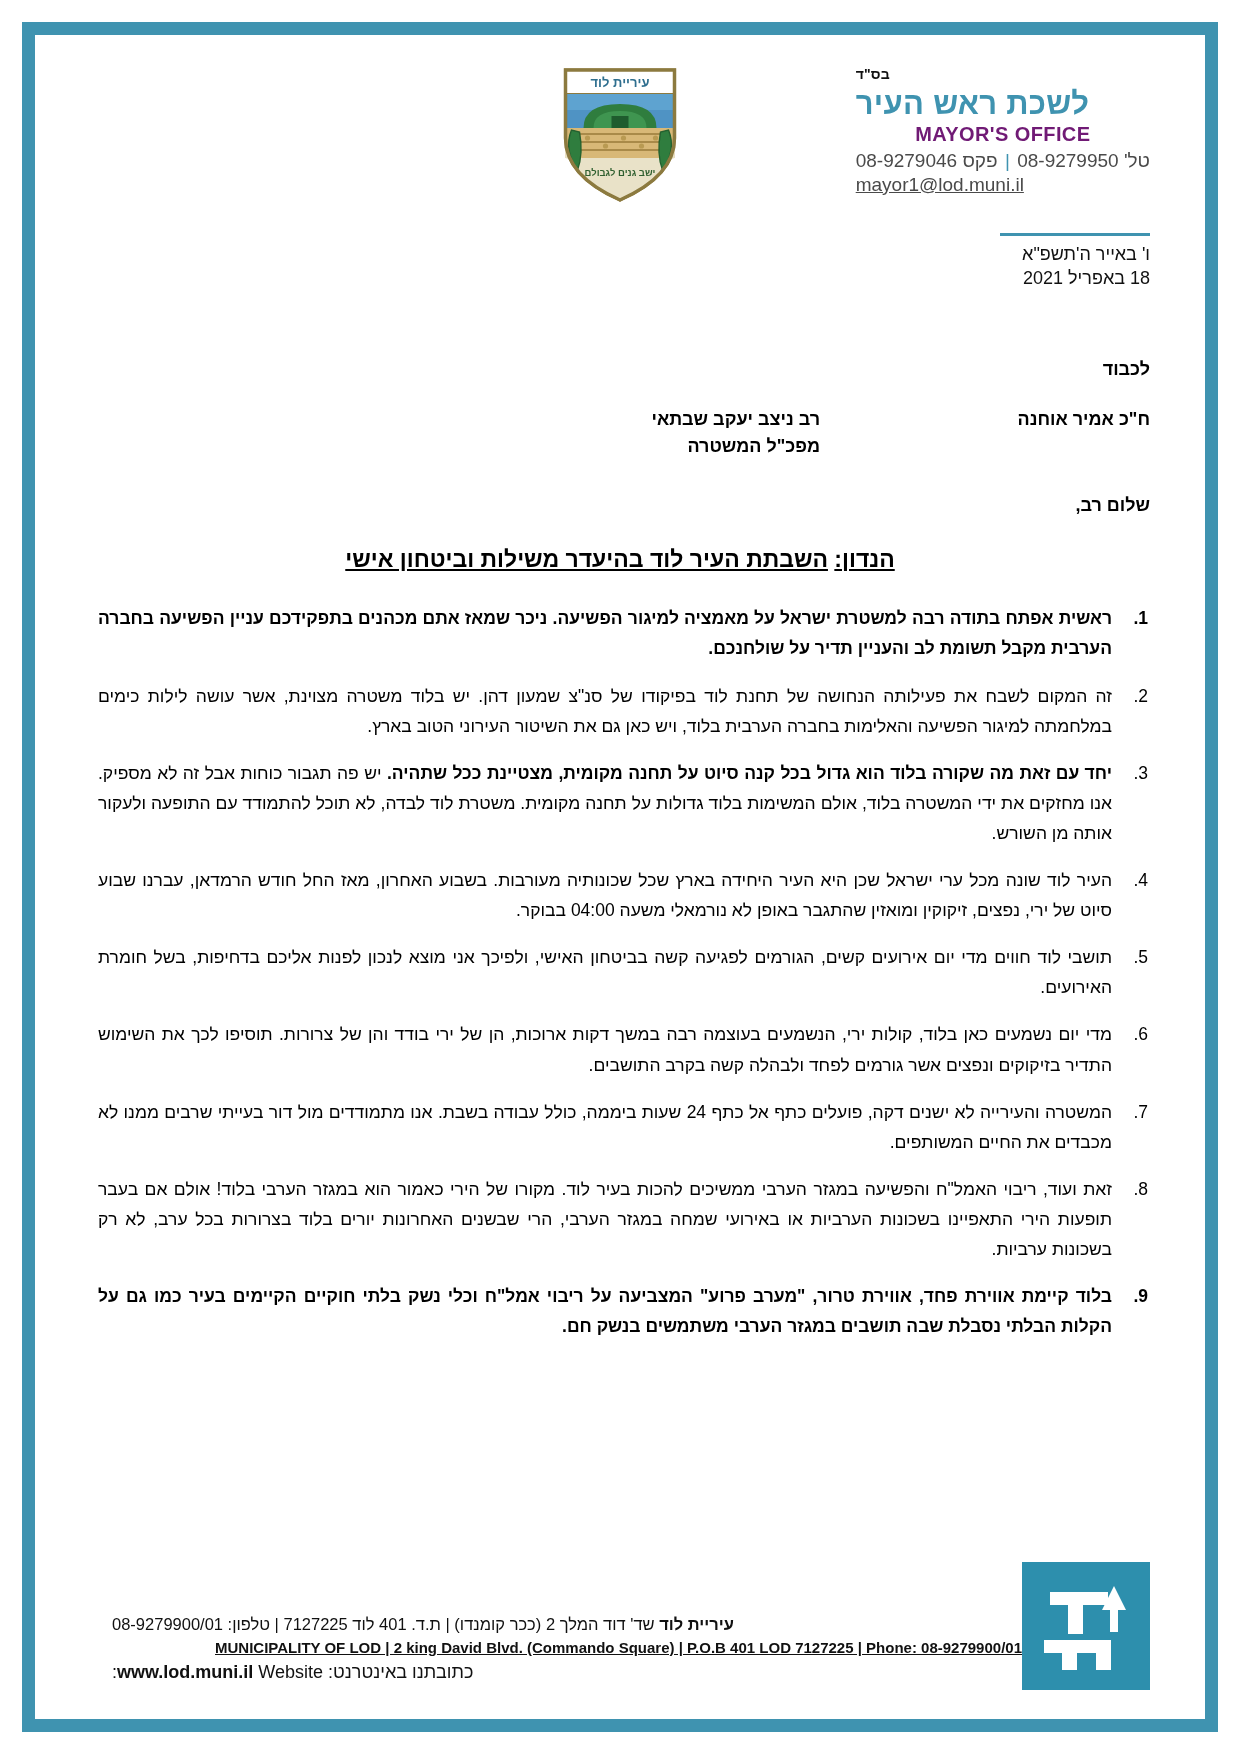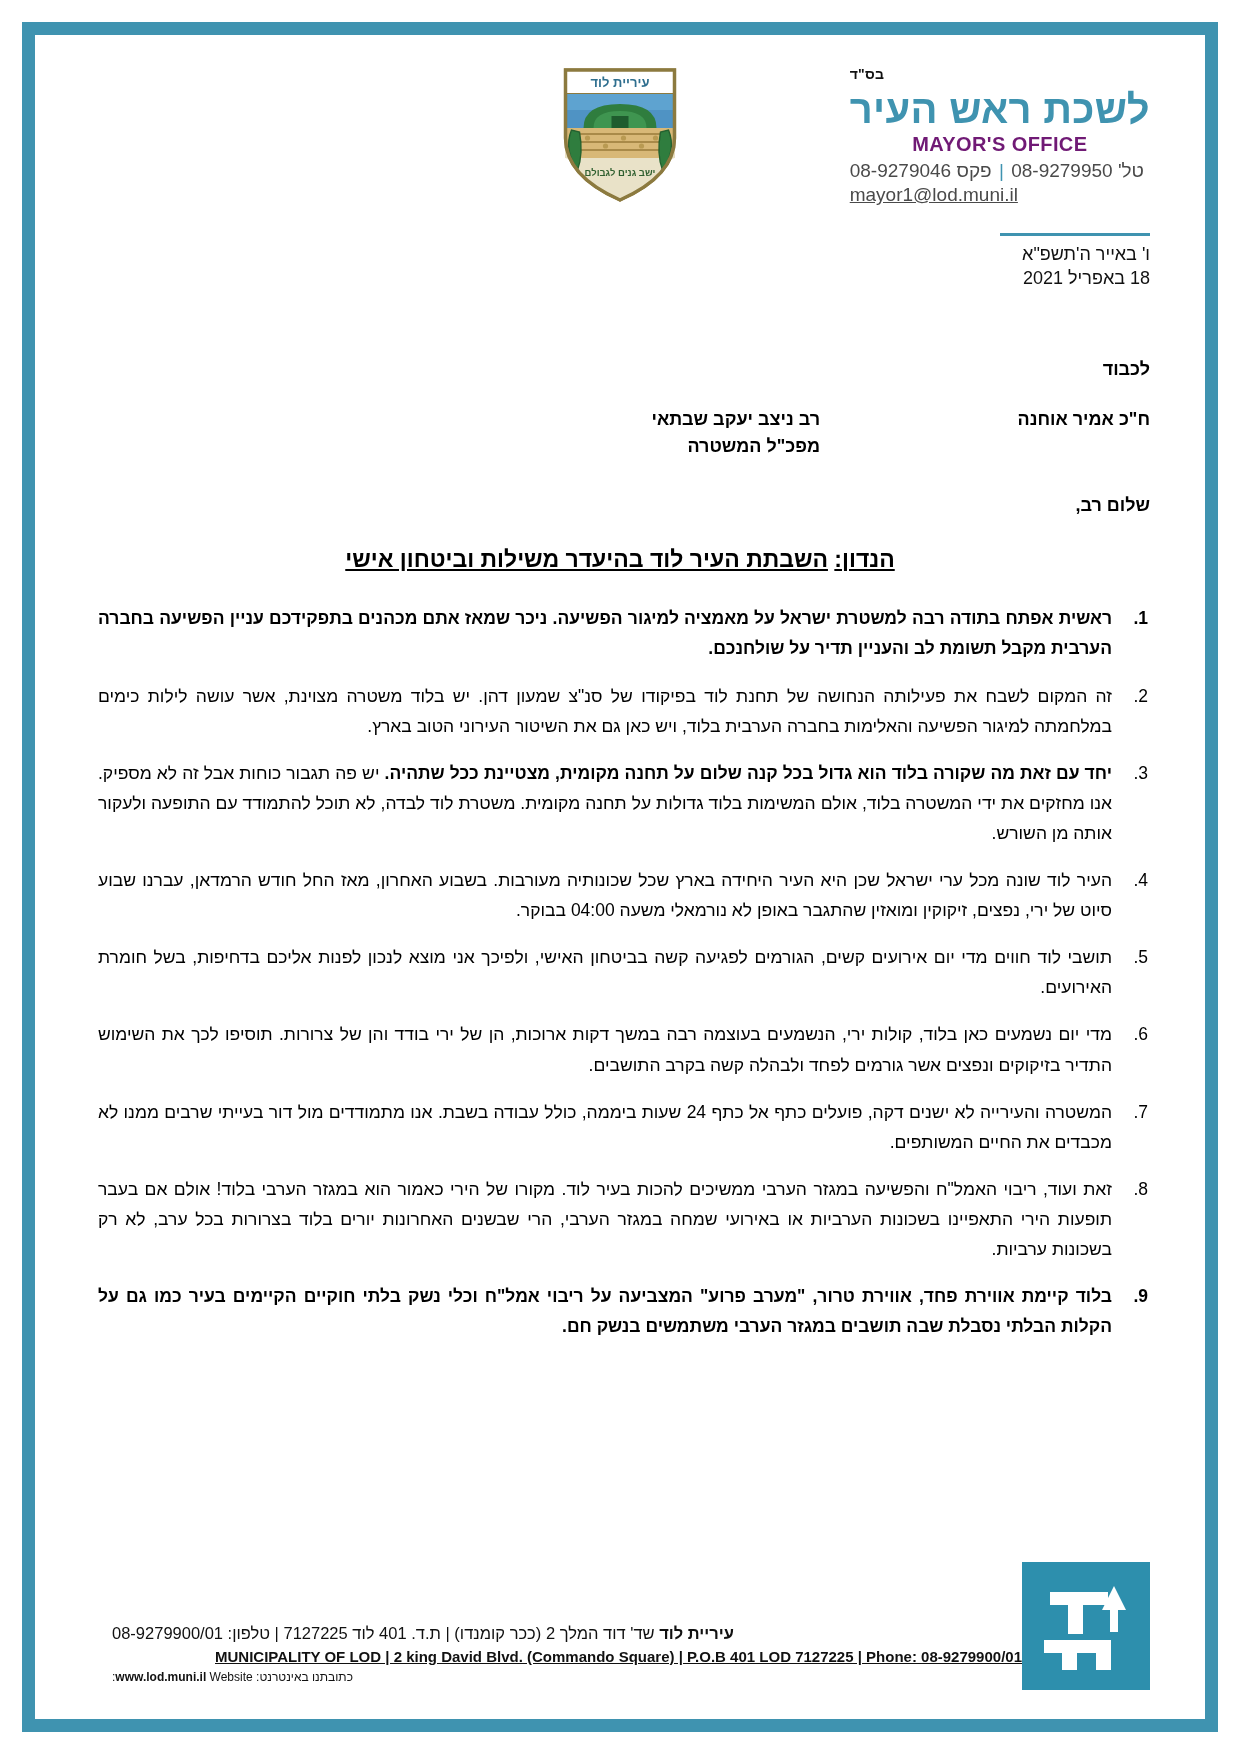--- a/index.html
+++ b/index.html
@@ -56,21 +56,21 @@
   }
   .bsd {
     font-size: 14px;
     font-weight: 700;
     color: #111;
     text-align: left;
     margin-bottom: 3px;
     letter-spacing: .2px;
   }
   .lh-he {
-    font-size: 40px;
+    font-size: 31px;
     font-weight: 700;
     color: #3f93b0;
     letter-spacing: .3px;
     line-height: 1.15;
   }
   .lh-en {
     font-size: 20px;
     font-weight: 700;
     color: #701a75;
     letter-spacing: .4px;
@@ -222,21 +222,21 @@
     line-height: 1.5;
     padding-bottom: 4px;
     margin-top: 8px;
   }
   .f-line1 { font-size: 16.5px; color: #111; white-space: nowrap; text-align: left; }
   .f-line1 .name { font-weight: 700; }
   .f-line2 {
     font-size: 15px; color: #111; font-weight: 700;
     direction: ltr; text-align: right; white-space: nowrap; text-decoration: underline;
   }
-  .f-line3 { font-size: 12px; color: #111; text-align: left; }
+  .f-line3 { font-size: 18px; color: #111; text-align: left; }
   .f-line3 .site { font-weight: 700; direction: ltr; unicode-bidi: embed; }
 </style>
 </head>
 <body>
 
 <div class="page">
   <div class="frame-outer"></div>
   <div class="frame-inner">
     <div class="sheet">
 
@@ -309,21 +309,21 @@
       <div class="greeting">שלום רב,</div>
 
       <div class="subject">
         <span class="u">הנדון:</span>
         <span class="u">השבתת העיר לוד בהיעדר משילות וביטחון אישי</span>
       </div>
 
       <ol class="body-list">
         <li class="bold">ראשית אפתח בתודה רבה למשטרת ישראל על מאמציה למיגור הפשיעה. ניכר שמאז אתם מכהנים בתפקידכם עניין הפשיעה בחברה הערבית מקבל תשומת לב והעניין תדיר על שולחנכם.</li>
         <li>זה המקום לשבח את פעילותה הנחושה של תחנת לוד בפיקודו של סנ"צ שמעון דהן. יש בלוד משטרה מצוינת, אשר עושה לילות כימים במלחמתה למיגור הפשיעה והאלימות בחברה הערבית בלוד, ויש כאן גם את השיטור העירוני הטוב בארץ.</li>
-        <li><span class="b">יחד עם זאת מה שקורה בלוד הוא גדול בכל קנה שלום על תחנה מקומית, מצטיינת ככל שתהיה.</span><span> יש פה תגבור כוחות אבל זה לא מספיק. אנו מחזקים את ידי המשטרה בלוד, אולם המשימות בלוד גדולות על תחנה מקומית. משטרת לוד לבדה, לא תוכל להתמודד עם התופעה ולעקור אותה מן השורש.</span></li>
+        <li><span class="b">יחד עם זאת מה שקורה בלוד הוא גדול בכל קנה סיוט על תחנה מקומית, מצטיינת ככל שתהיה.</span><span> יש פה תגבור כוחות אבל זה לא מספיק. אנו מחזקים את ידי המשטרה בלוד, אולם המשימות בלוד גדולות על תחנה מקומית. משטרת לוד לבדה, לא תוכל להתמודד עם התופעה ולעקור אותה מן השורש.</span></li>
         <li>העיר לוד שונה מכל ערי ישראל שכן היא העיר היחידה בארץ שכל שכונותיה מעורבות. בשבוע האחרון, מאז החל חודש הרמדאן, עברנו שבוע סיוט של ירי, נפצים, זיקוקין ומואזין שהתגבר באופן לא נורמאלי משעה 04:00 בבוקר.</li>
         <li>תושבי לוד חווים מדי יום אירועים קשים, הגורמים לפגיעה קשה בביטחון האישי, ולפיכך אני מוצא לנכון לפנות אליכם בדחיפות, בשל חומרת האירועים.</li>
         <li>מדי יום נשמעים כאן בלוד, קולות ירי, הנשמעים בעוצמה רבה במשך דקות ארוכות, הן של ירי בודד והן של צרורות. תוסיפו לכך את השימוש התדיר בזיקוקים ונפצים אשר גורמים לפחד ולבהלה קשה בקרב התושבים.</li>
         <li>המשטרה והעירייה לא ישנים דקה, פועלים כתף אל כתף 24 שעות ביממה, כולל עבודה בשבת.  אנו מתמודדים מול דור בעייתי שרבים ממנו לא מכבדים את החיים המשותפים.</li>
         <li>זאת ועוד, ריבוי האמל"ח והפשיעה במגזר הערבי ממשיכים להכות בעיר לוד. מקורו של הירי כאמור הוא במגזר הערבי בלוד! אולם אם בעבר תופעות הירי התאפיינו בשכונות הערביות או באירועי שמחה במגזר הערבי, הרי שבשנים האחרונות יורים בלוד בצרורות בכל ערב, לא רק בשכונות ערביות.</li>
         <li class="bold">בלוד קיימת אווירת פחד, אווירת טרור, "מערב פרוע" המצביעה על ריבוי אמל"ח וכלי נשק בלתי חוקיים הקיימים בעיר כמו גם על הקלות הבלתי נסבלת שבה תושבים במגזר הערבי משתמשים בנשק חם.</li>
       </ol>
 
       <div class="footer">
         <div class="footer-logo">

